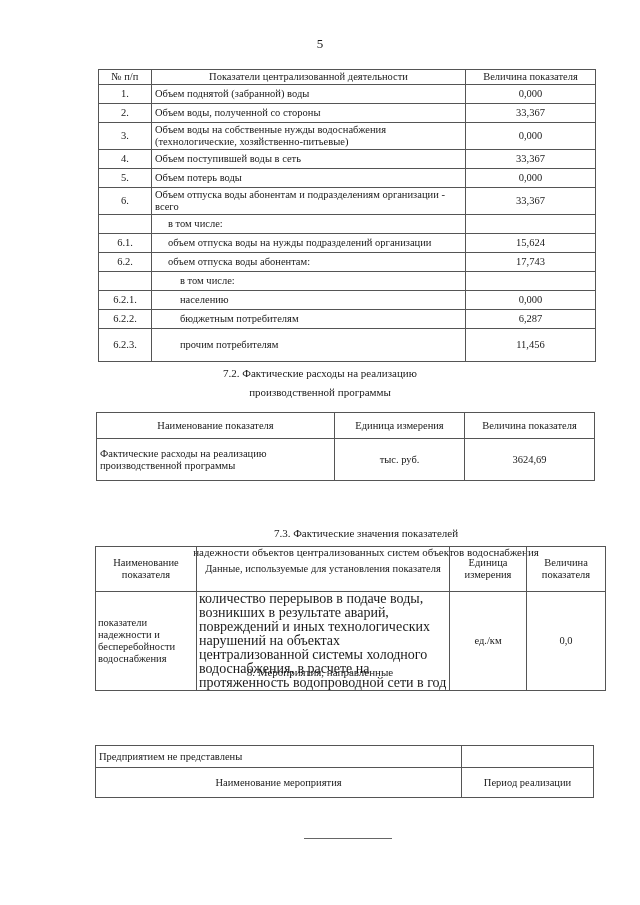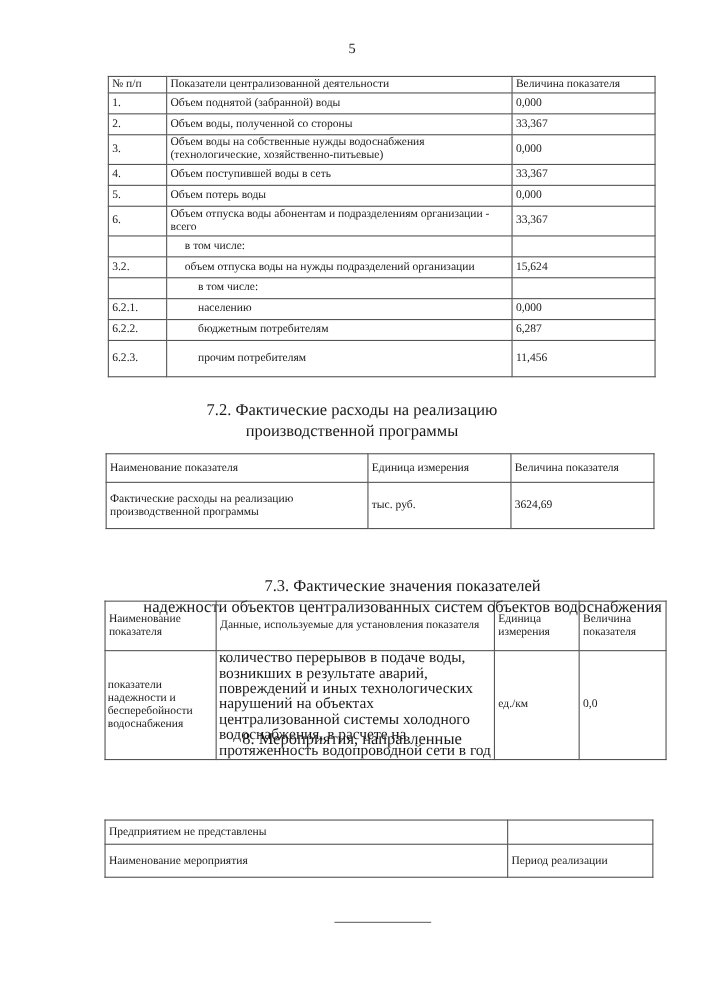--- a/index.html
+++ b/index.html
@@ -5,25 +5,25 @@
   html, body { margin: 0; padding: 0; }
   body {
     width: 640px; height: 905px; background: #ffffff; position: relative;
     font-family: "Liberation Serif", "DejaVu Serif", serif; color: #1a1a1a;
     overflow: hidden;
   }
   .abs { position: absolute; }
   .page-num { top: 36px; left: 0; width: 640px; text-align: center; font-size: 13px; }
   table { position: absolute; border-collapse: collapse; table-layout: fixed; }
   td, th { border: 1px solid #555; font-weight: normal; padding: 0 3px; font-size: 10.5px; line-height: 12px; vertical-align: middle; }
-  .c { text-align: left; }
+  .c { text-align: center; }
   .l { text-align: left; }
   .ind1 { padding-left: 16px; }
   .ind2 { padding-left: 28px; }
-  .heading { left: 0; width: 640px; text-align: center; font-size: 15px; line-height: 19px; }
+  .heading { left: 0; width: 640px; text-align: center; font-size: 11px; line-height: 19px; }
   .footer-line { top: 838px; left: 304px; width: 88px; height: 0; border-top: 1px solid #666; }
 </style>
 </head>
 <body>
 
 <div class="abs page-num">5</div>
 
 <table style="left:98px; top:69px; width:497px;">
   <colgroup>
       <col style="width:53px">
@@ -65,23 +65,28 @@
     <td class="c">6.</td>
     <td class="l">Объем отпуска воды абонентам и подразделениям организации - всего</td>
     <td class="c">33,367</td>
   </tr>
   <tr style="height:19px">
     <td class="c"></td>
     <td class="l ind1">в том числе:</td>
     <td class="c"></td>
   </tr>
   <tr style="height:19px">
-    <td class="c">3.2.</td>
+    <td class="c">6.1.</td>
     <td class="l ind1">объем отпуска воды на нужды подразделений организации</td>
     <td class="c">15,624</td>
+  </tr>
+  <tr style="height:19px">
+    <td class="c">6.2.</td>
+    <td class="l ind1">объем отпуска воды абонентам:</td>
+    <td class="c">17,743</td>
   </tr>
   <tr style="height:19px">
     <td class="c"></td>
     <td class="l ind2">в том числе:</td>
     <td class="c"></td>
   </tr>
   <tr style="height:19px">
     <td class="c">6.2.1.</td>
     <td class="l ind2">населению</td>
     <td class="c">0,000</td>

